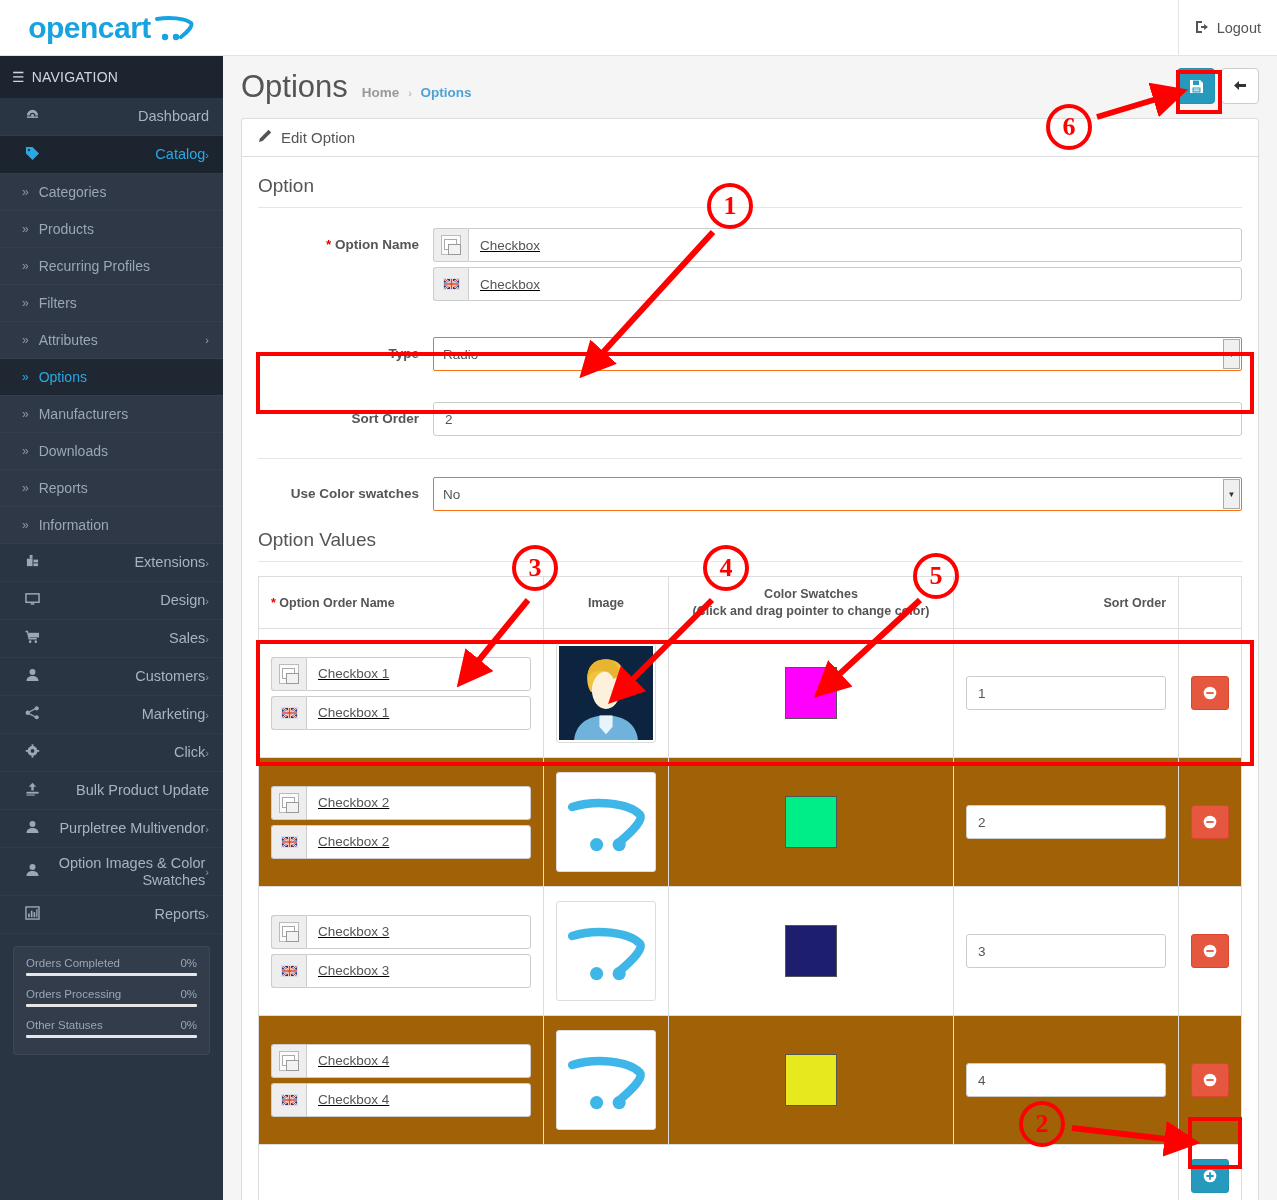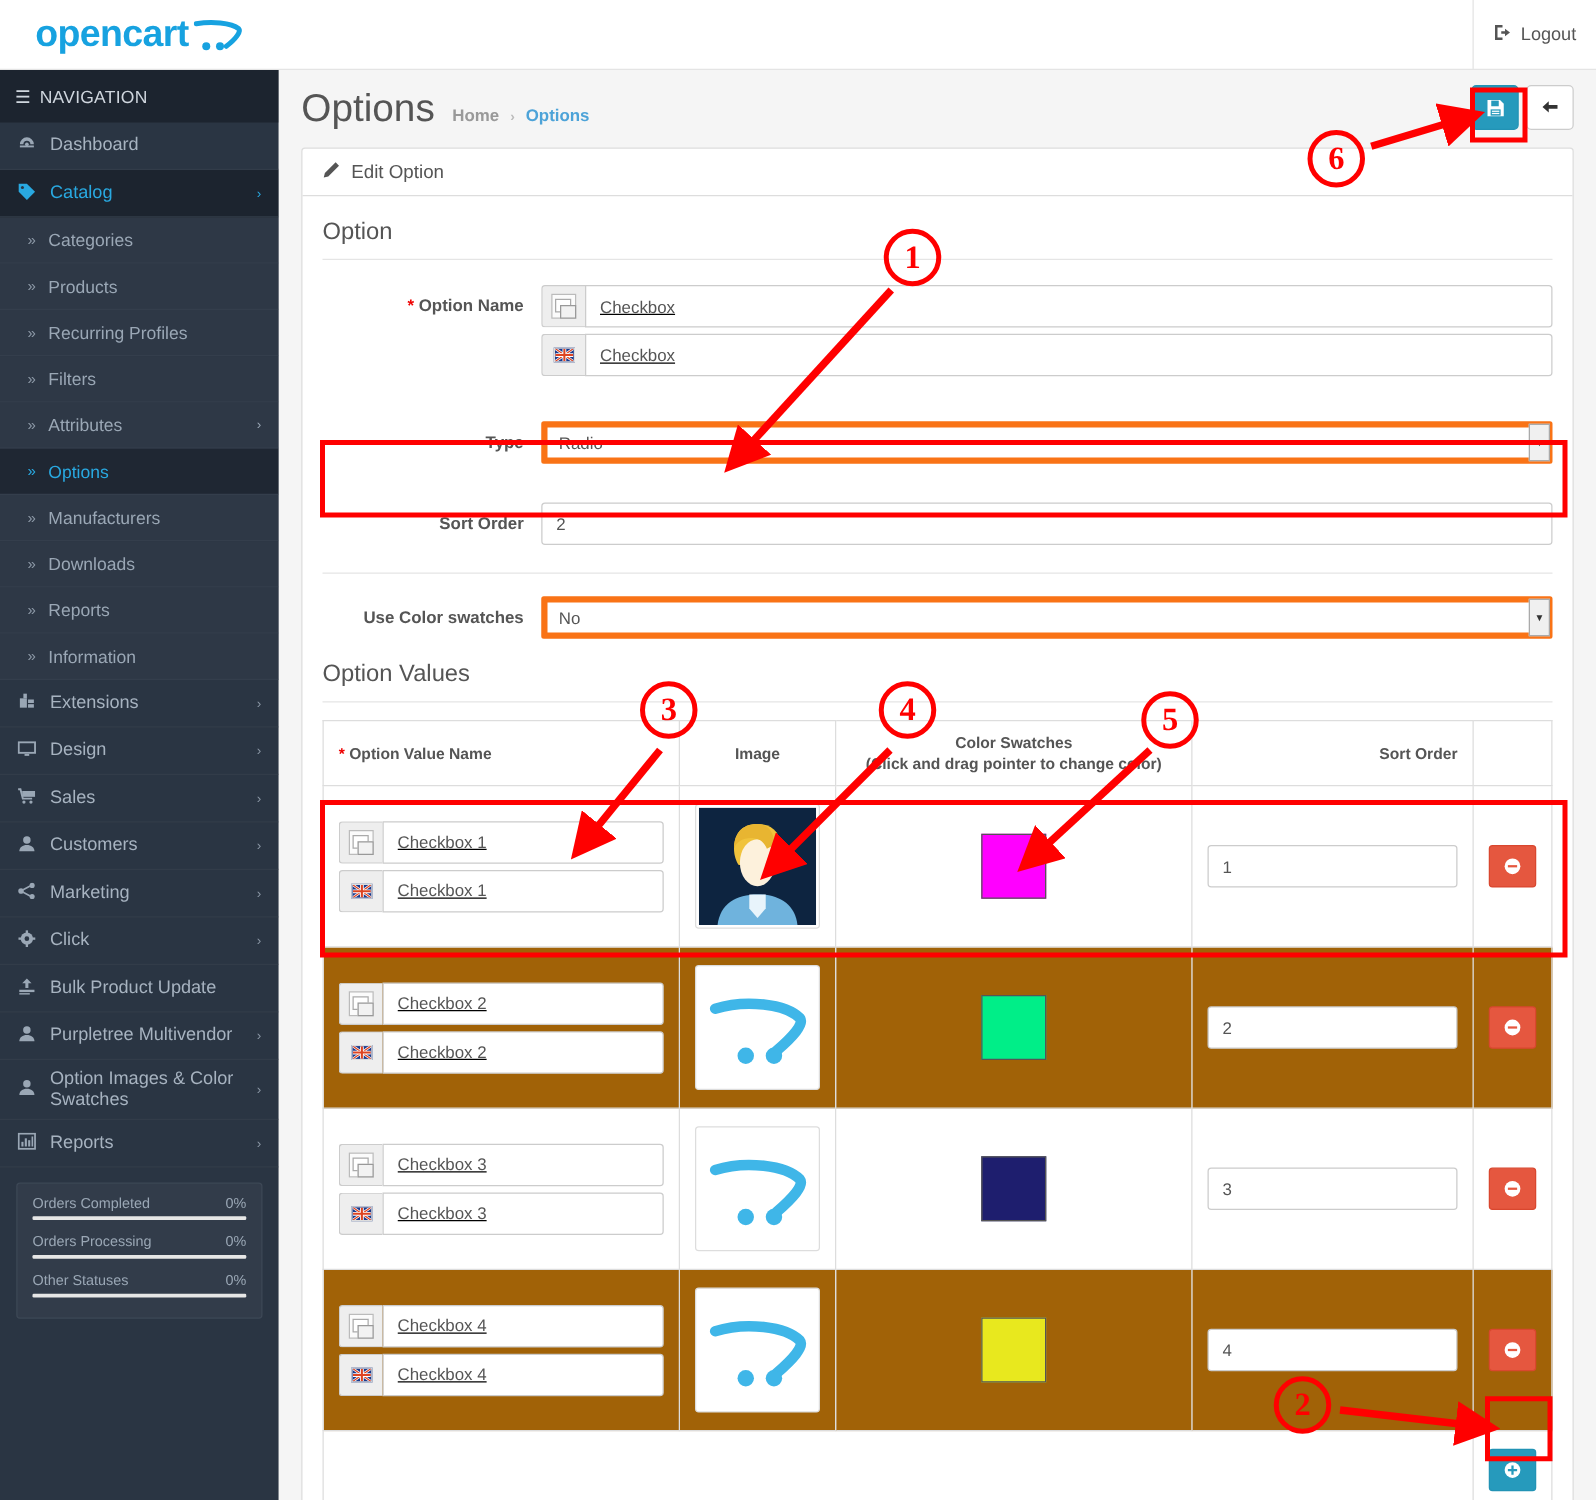--- a/index.html
+++ b/index.html
@@ -19,21 +19,21 @@
   .logo-cart { display:inline-block; position:relative; width:40px; height:26px; margin-left:4px; vertical-align:middle; }
   #header-right { position:absolute; right:0; top:0; height:56px; display:flex; align-items:stretch; }
   .hdr-item { display:flex; align-items:center; padding:0 16px; border-left:1px solid #e4e4e4; color:#555; font-size:14.5px; cursor:pointer; }
   .avatar { width:38px; height:38px; border-radius:50%; overflow:hidden; margin-right:10px; background:#12263f; position:relative; flex:none; }
   .caret-dn { display:inline-block; margin-left:8px; width:0; height:0; border-left:5px solid transparent; border-right:5px solid transparent; border-top:6px solid #555; }
 
   
   #sidebar { position:absolute; left:0; top:56px; width:223px; height:1144px; background:#2a3543; overflow:hidden; }
   #nav-head { height:42px; background:#1c242f; color:#cfd6de; font-size:14px; display:flex; align-items:center; padding:0 12px; letter-spacing:.2px; }
   #nav-head .burger { margin-right:7px; font-size:14px; }
-  .nav-item { height:38px; display:flex; align-items:center; padding:0 14px; color:#a7b3c0; font-size:14.5px; border-bottom:1px solid #323c49; cursor:pointer; position:relative; }
+  .nav-item { height:38px; display:flex; align-items:center; padding:0 14px; color:#a7b3c0; font-size:14.5px; border-bottom:1px solid #323c49; cursor:pointer; position:relative;text-align:right; }
   .nav-item .ico { width:26px; flex:none; color:#9aa7b5; font-size:14px; display:inline-block; }
   .nav-item .lbl { flex:1; white-space:normal; line-height:1.15; }
   .nav-item .arr { font-size:11px; color:#8b97a5; }
   .nav-item.active { background:#1c242f; color:#29a9e1; }
   .nav-item.active .ico, .nav-item.active .arr { color:#29a9e1; }
   .nav-item.tall { height:48px; align-items:center; }
   .sub-item { height:37px; display:flex; align-items:center; padding:0 14px 0 22px; color:#9aa7b5; font-size:14px; background:#2e3846; border-bottom:1px solid #343e4c; cursor:pointer; }
   .sub-item .chev { margin-right:10px; color:#8b97a5; font-size:12px; }
   .sub-item .arr { margin-left:auto; font-size:11px; }
   .sub-item.active { background:#1f2733; color:#29a9e1; }
@@ -66,21 +66,21 @@
 
   .form-row { display:flex; align-items:flex-start; padding:9px 0; }
   .form-lbl { width:175px; flex:none; text-align:right; padding-right:14px; font-size:13.5px; color:#555; font-weight:bold; padding-top:9px; }
   .req { color:#e00; font-weight:bold; }
   .form-ctl { flex:1; }
 
   .input-group { display:flex; margin-bottom:5px;text-decoration:underline; }
   .ig-addon { width:35px; flex:none; background:#eee; border:1px solid #ccc; border-right:0; border-radius:3px 0 0 3px; display:flex; align-items:center; justify-content:center; }
   .ig-input { flex:1; height:34px; border:1px solid #ccc; border-radius:0 3px 3px 0; padding:0 11px; font-size:13.5px; color:#555; background:#fff; font-family:"Liberation Sans", sans-serif; }
   .txt-input { width:100%; height:34px; border:1px solid #ccc; border-radius:3px; padding:0 11px; font-size:13.5px; color:#555; background:#fff; font-family:"Liberation Sans", sans-serif; }
-  .sel { width:100%; height:34px; border:5px solid #f97316; border-radius:2px; padding:0 9px; font-size:13.5px; color:#555; background:#fff; font-family:"Liberation Sans", sans-serif; appearance:none; -webkit-appearance:none; position:relative; }
+  .sel { width:100%; height:34px; border:1px solid #f97316; border-radius:2px; padding:0 9px; font-size:13.5px; color:#555; background:#fff; font-family:"Liberation Sans", sans-serif; appearance:none; -webkit-appearance:none; position:relative; }
   .sel-wrap { position:relative; }
   .sel-arrow { position:absolute; right:2px; top:2px; bottom:2px; width:17px; background:#f0f0f0; border:1px solid #aaa; display:flex; align-items:center; justify-content:center; font-size:8px; color:#333; }
 
   
   .flagicon { width:17px; height:12px; position:relative; background:#1b3a8c; overflow:hidden; border:1px solid #ddd; }
   .imgicon { width:20px; height:20px; border:1px solid #bbb; background:#fbfbfb; position:relative; }
   .imgicon:before { content:""; position:absolute; left:2px; top:3px; width:11px; height:9px; border:1px solid #aaa; background:#fff; }
   .imgicon:after { content:""; position:absolute; left:6px; top:8px; width:11px; height:9px; border:1px solid #999; background:#f2f2f2; }
 
   
@@ -408,21 +408,21 @@
         </div>
       </div>
 
       <div class="legend" style="margin-bottom:14px;">Option Values</div>
 
       <table class="ov">
         <thead>
           <tr>
             <th class="c-name">
               <span class="req">*</span>
-              <span>Option Value Name</span>
+              <span>Option Order Name</span>
             </th>
             <th class="c-img">Image</th>
             <th class="c-sw">
               <div>Color Swatches</div>
               <div style="margin-top:3px;">(Click and drag pointer to change color)</div>
             </th>
             <th class="c-sort">Sort Order</th>
             <th class="c-act"></th>
           </tr>
         </thead>

